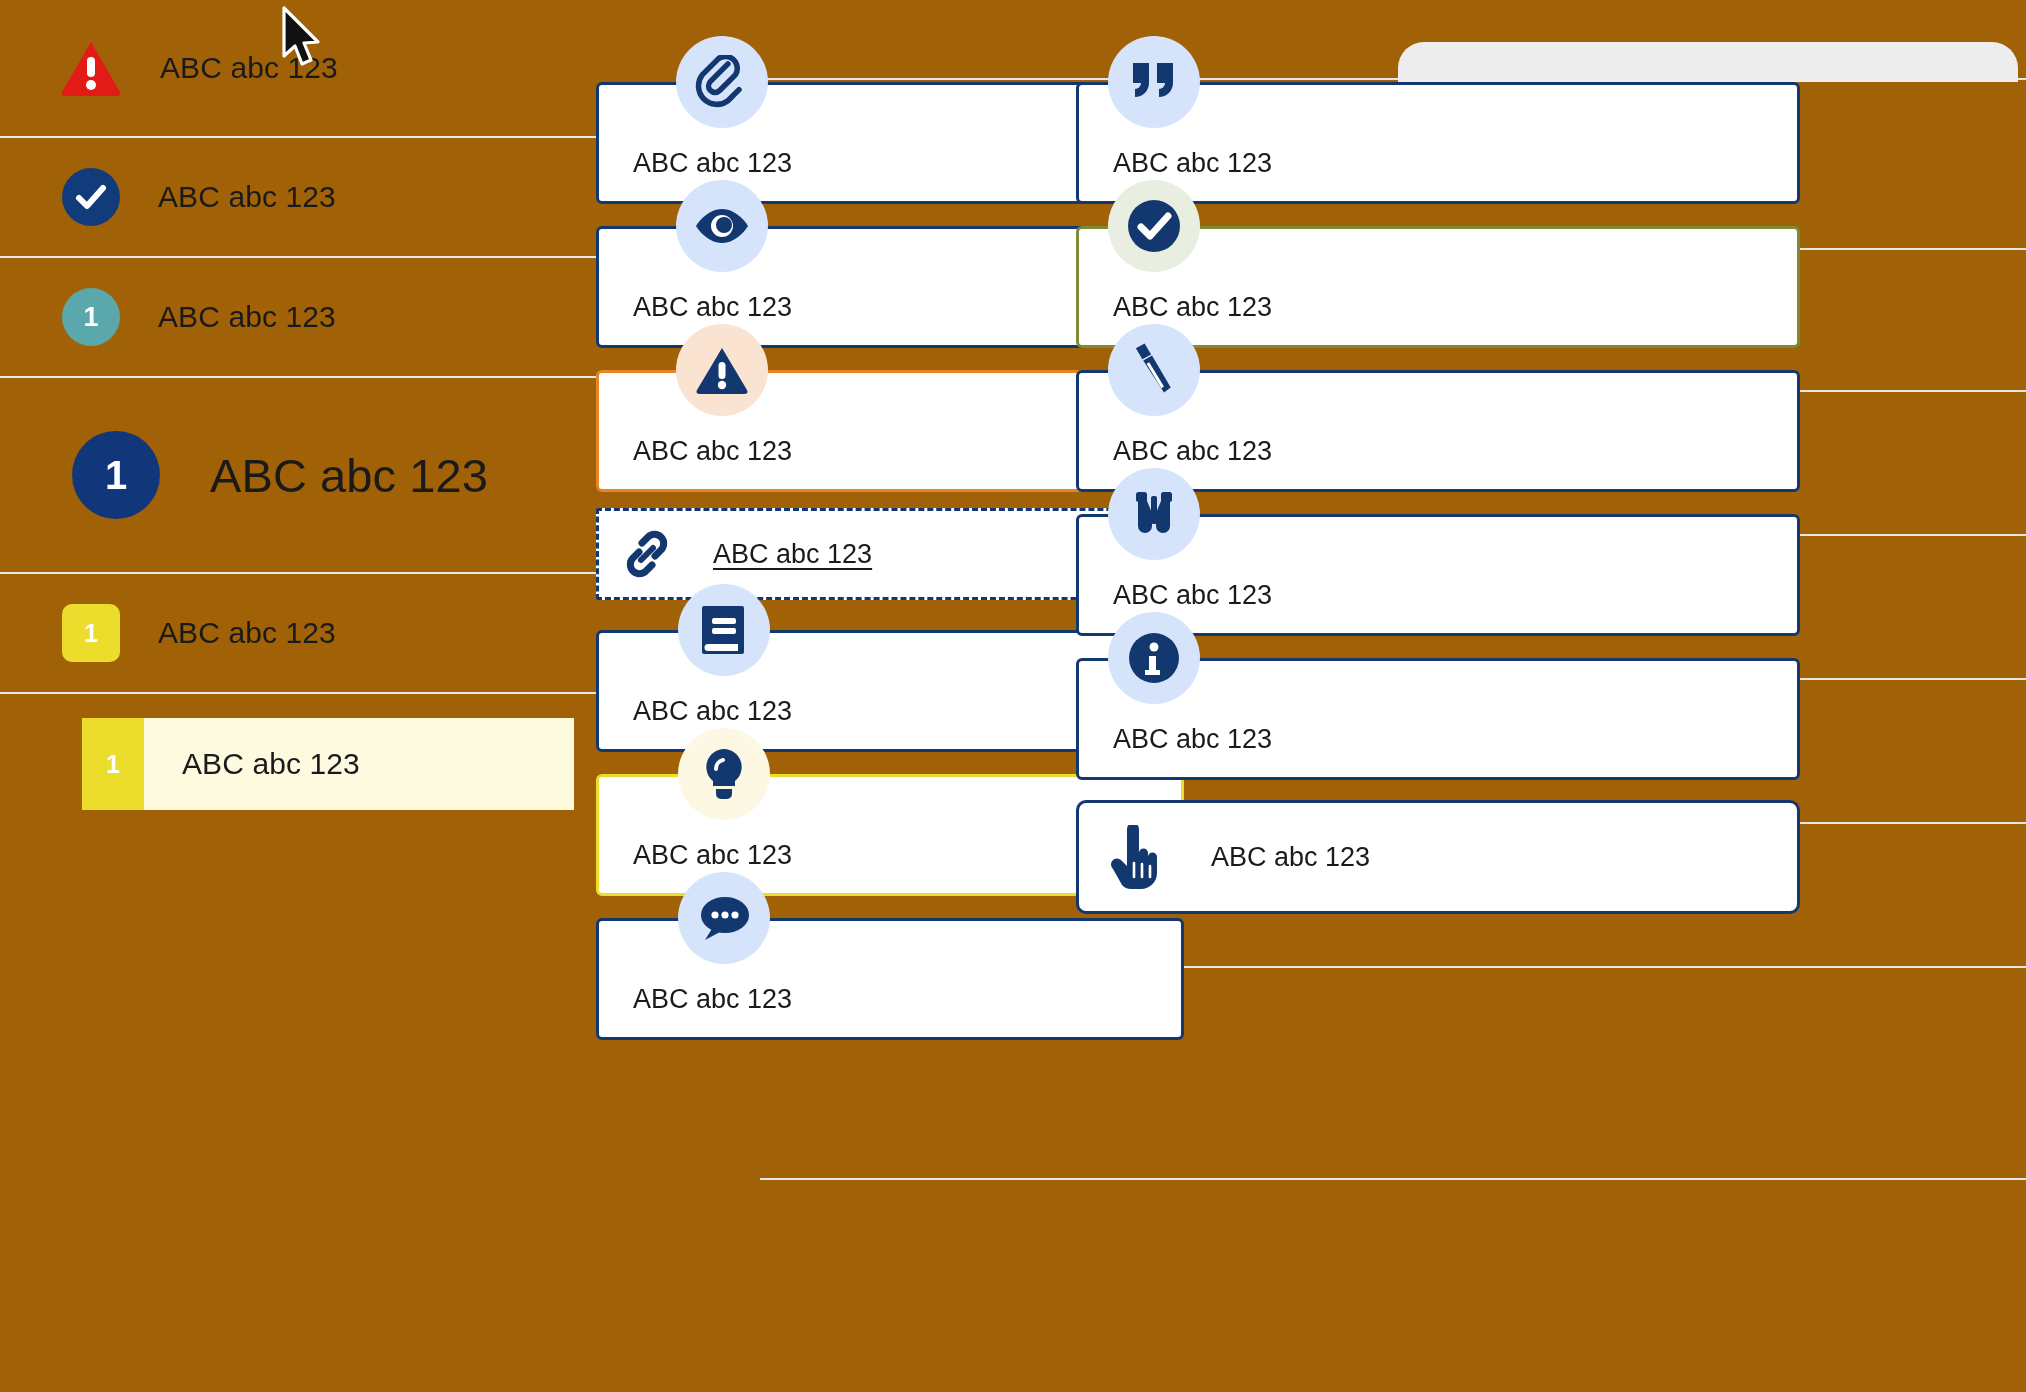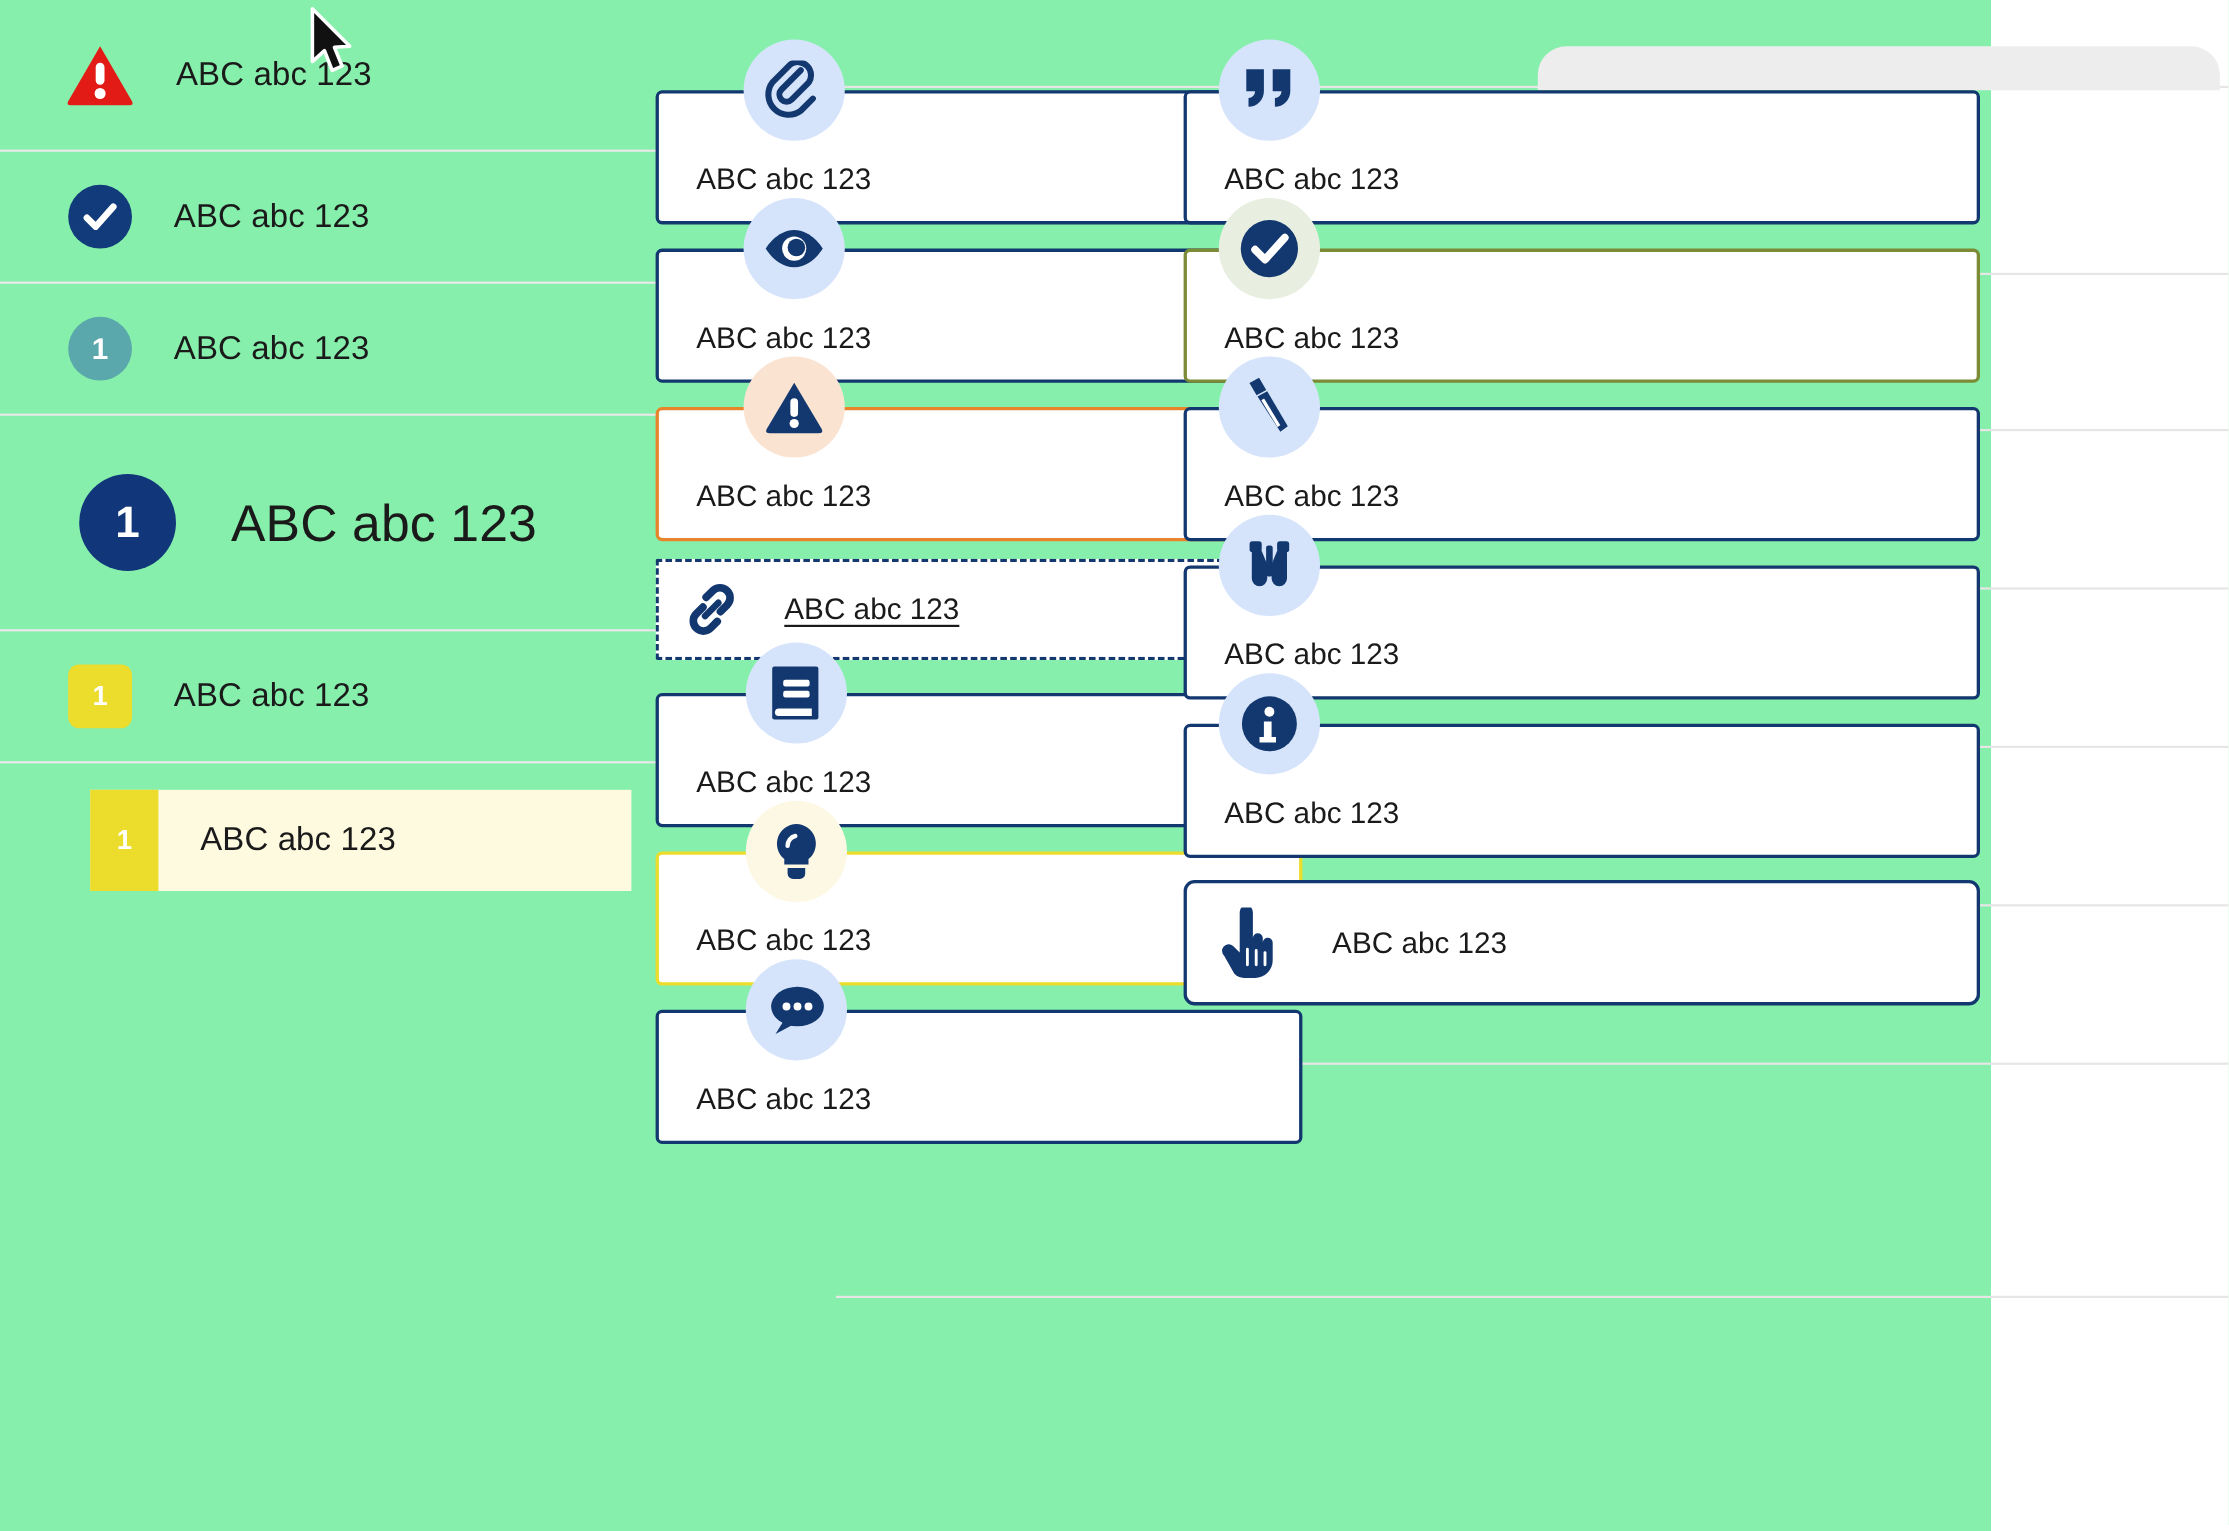--- a/index.html
+++ b/index.html
@@ -3,21 +3,21 @@
 <meta charset="utf-8">
 <title>UI Component Gallery</title>
 <style>
   * { box-sizing: border-box; margin: 0; padding: 0; }
   html, body {
     width: 2026px; height: 1392px;
     background: #ffffff;
     font-family: "Liberation Sans", "DejaVu Sans", sans-serif;
     overflow: hidden;
   }
-  .page { position: relative; width: 1810px; height: 1392px; background: #86efac; padding-left: 41px; }
+  .page { position: relative; width: 2026px; height: 1392px; background: #a16207; padding-left: 41px; }
 
   
   .sidebar { position: absolute; left: 0; top: 0; width: 760px; height: 1392px; }
   .side-row {
     position: relative; display: flex; align-items: center;
     border-bottom: 2px solid #e9e9e9;
   }
   .side-row.no-rule { border-bottom: none; }
   .side-label {
     font-size: 30px; color: #1a1a1a; letter-spacing: .1px; white-space: nowrap;

